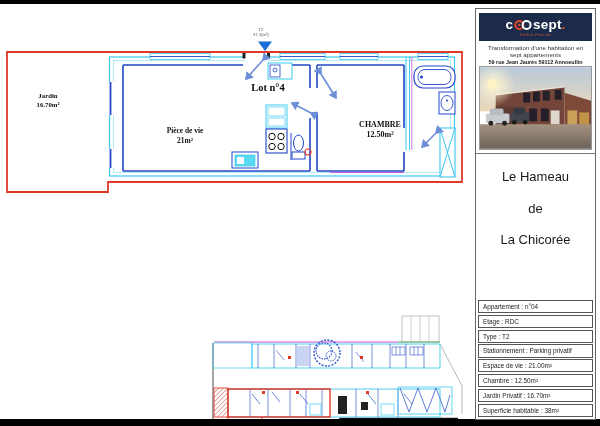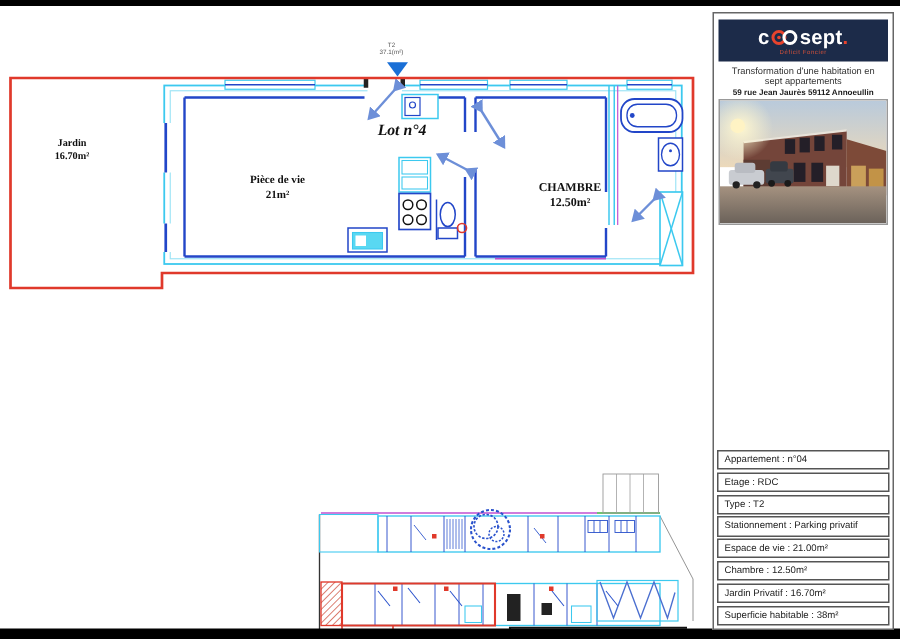--- a/index.html
+++ b/index.html
@@ -7,22 +7,22 @@
        font-family:"Liberation Sans",sans-serif;}
   .bar{position:absolute;left:0;width:600px;background:#000;}
   .bar.top{top:0;height:4px;}
   .bar.bottom{top:419px;height:7px;}
   .plan-svg{position:absolute;left:0;top:0;}
 
   
   .lbl{position:absolute;font-family:"Liberation Serif",serif;font-weight:bold;
        color:#101010;text-align:center;z-index:3;}
   .lbl-jardin{left:20px;top:92px;width:56px;font-size:6.8px;line-height:8.5px;}
-  .lbl-piece{left:150px;top:115px;width:70px;font-size:7.4px;line-height:9.5px;}
-  .lbl-lot{left:238px;top:82px;width:60px;font-size:10.5px;font-style:italic;}
+  .lbl-piece{left:150px;top:126px;width:70px;font-size:7.4px;line-height:9.5px;}
+  .lbl-lot{left:238px;top:82px;width:60px;font-size:10.5px;}
   .lbl-chambre{left:343px;top:120px;width:74px;font-size:8px;line-height:10px;}
   .lbl-marker{left:243px;top:27px;width:36px;font-size:4.2px;line-height:5px;
        font-family:"Liberation Sans",sans-serif;font-weight:normal;color:#555;}
 
   
   .card{position:absolute;left:475px;top:8px;width:121px;height:412px;
         border:1px solid #666;background:#fff;box-sizing:border-box;z-index:4;}
   .logo{position:absolute;left:3px;top:4px;width:113px;height:28px;background:#1c2b49;
         display:flex;flex-direction:column;align-items:center;justify-content:center;}
   .brand{display:flex;align-items:center;color:#fff;font-weight:bold;font-size:13.5px;
@@ -318,20 +318,25 @@
         <circle cx="25" cy="57" r="2.5" fill="#222"></circle>
       <rect x="31" y="46" width="19" height="10" rx="2" fill="#41464e"></rect>
       <rect x="34" y="41" width="12" height="7" rx="2" fill="#353a42"></rect>
       <circle cx="35" cy="56" r="2.3" fill="#1a1a1a"></circle>
         <circle cx="46" cy="56" r="2.3" fill="#1a1a1a"></circle>
       <circle cx="14" cy="18" r="22" fill="url(#sunG)"></circle>
       <circle cx="12" cy="17" r="5" fill="#fff3c2" opacity="0.9"></circle>
     </svg>
   </div>
 
+  <div class="title-box">
+    <div class="t">Le Hameau</div>
+    <div class="t">de</div>
+    <div class="t">La Chicorée</div>
+  </div>
 
   <div class="rows">
     <div class="row">Appartement : n°04</div>
     <div class="row">Etage : RDC</div>
     <div class="row">Type : T2</div>
     <div class="row">Stationnement : Parking privatif</div>
     <div class="row">Espace de vie : 21.00m²</div>
     <div class="row">Chambre : 12.50m²</div>
     <div class="row">Jardin Privatif : 16.70m²</div>
     <div class="row">Superficie habitable : 38m²</div>

